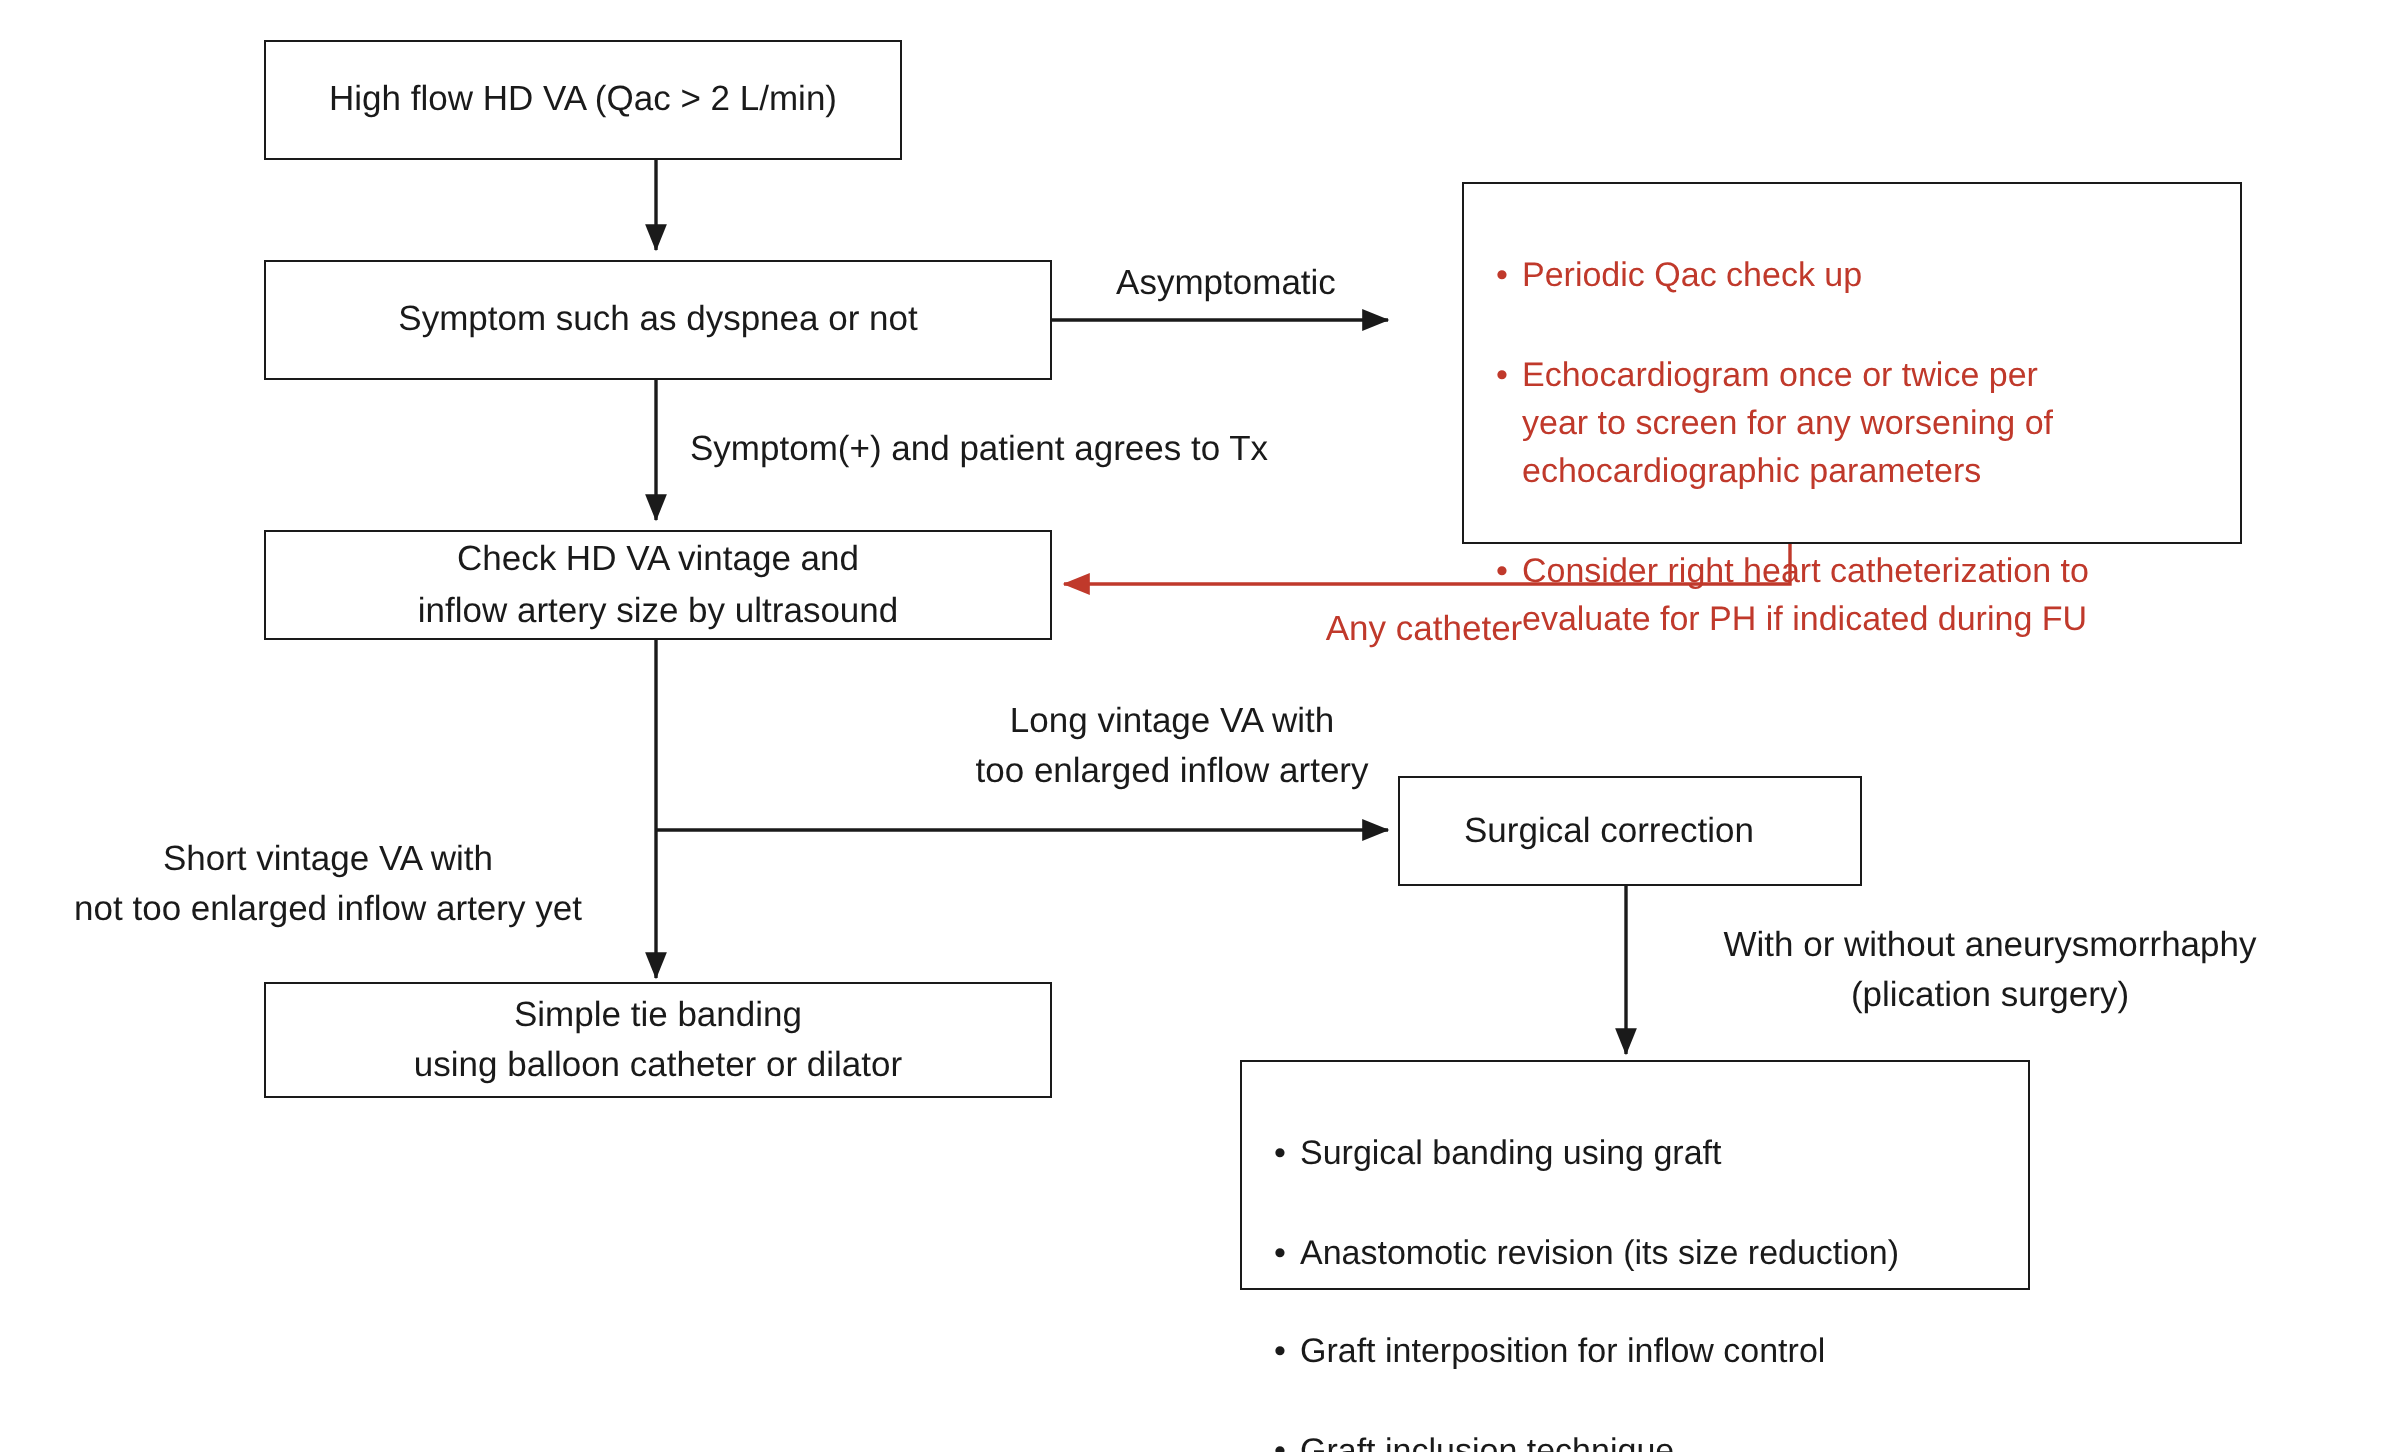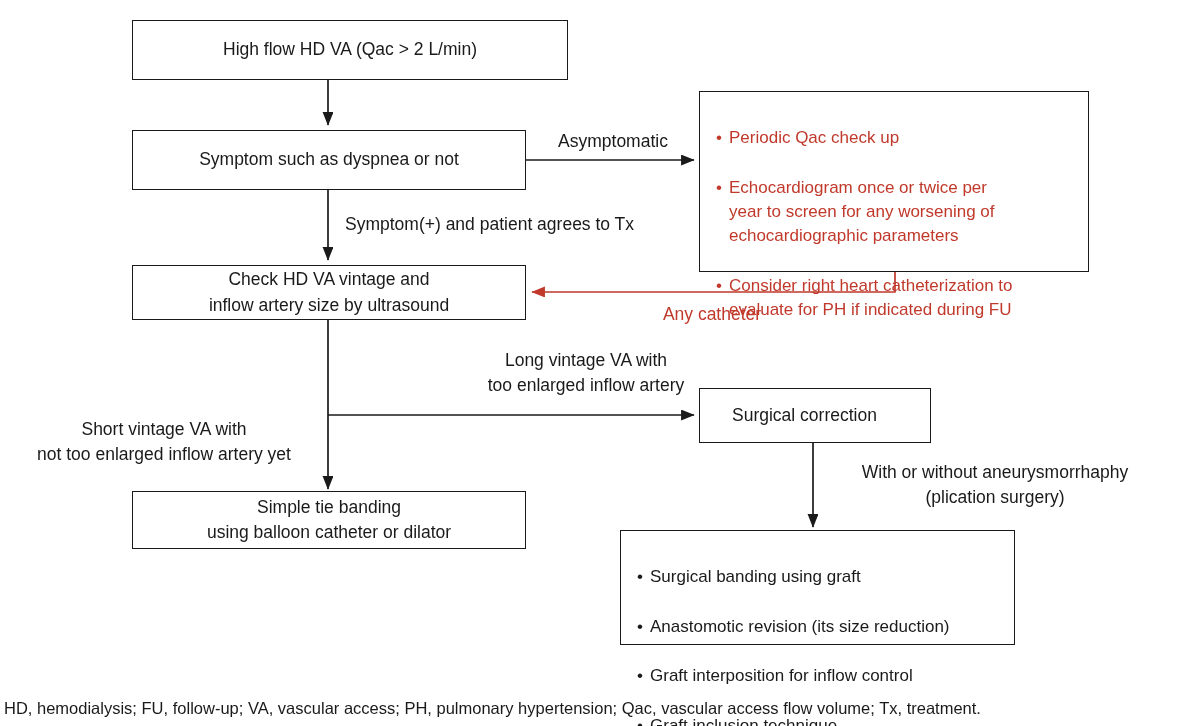--- a/index.html
+++ b/index.html
@@ -105,21 +105,21 @@
       <path d="M328,320 L328,489" marker-end="url(#arrow-black)"></path>
       <path d="M328,415 L694,415" marker-end="url(#arrow-black)"></path>
       <path d="M813,443 L813,527" marker-end="url(#arrow-black)"></path>
     </g>
 
     <g stroke="#c0392b" stroke-width="1.7" fill="none">
       <path d="M895,272 L895,292 L532,292" marker-end="url(#arrow-red)"></path>
     </g>
   </svg>
 
-  <div class="node" style="left:132px; top:20px; width:436px; height:60px;justify-content:center;">
+  <div class="node" style="left:132px; top:20px; width:319px; height:60px;justify-content:center;">
     <span>High flow HD VA (Qac &gt; 2 L/min)</span>
   </div>
 
   <div class="node" style="left:132px; top:130px; width:394px; height:60px;">
     <span>Symptom such as dyspnea or not</span>
   </div>
 
   <div class="node" style="left:132px; top:265px; width:394px; height:55px;">
     <span>Check HD VA vintage and
 inflow artery size by ultrasound</span>
@@ -127,21 +127,21 @@
 
   <div class="node" style="left:132px; top:491px; width:394px; height:58px;">
     <span>Simple tie banding
 using balloon catheter or dilator</span>
   </div>
 
   <div class="node" style="left:699px; top:388px; width:232px; height:55px; justify-content:flex-start; padding-left:32px;">
     <span>Surgical correction</span>
   </div>
 
-  <div class="node bullets red" style="left:699px; top:91px; width:390px; height:181px;">
+  <div class="node bullets red" style="left:731px; top:91px; width:390px; height:181px;">
     <div class="bullet-line">Periodic Qac check up</div>
     <div class="bullet-line">Echocardiogram once or twice per
   year to screen for any worsening of
   echocardiographic parameters</div>
     <div class="bullet-line">Consider right heart catheterization to
   evaluate for PH if indicated during FU</div>
   </div>
 
   <div class="node bullets" style="left:620px; top:530px; width:395px; height:115px;">
     <div class="bullet-line">Surgical banding using graft</div>
@@ -159,15 +159,14 @@
   <div class="edge-label" style="left:421px; top:348px; width:330px; text-align:center;">Long vintage VA with
 too enlarged inflow artery</div>
 
   <div class="edge-label" style="left:14px; top:417px; width:300px; text-align:center;">Short vintage VA with
 not too enlarged inflow artery yet</div>
 
   <div class="edge-label" style="left:840px; top:460px; width:310px; text-align:center;">With or without aneurysmorrhaphy
 (plication surgery)</div>
 
 
-  <div class="caption abbrev" style="top:696px;">HD, hemodialysis; FU, follow-up; VA, vascular access; PH, pulmonary hypertension; Qac, vascular access flow volume; Tx, treatment.</div>
 
 </div>
 
 </body></html>

